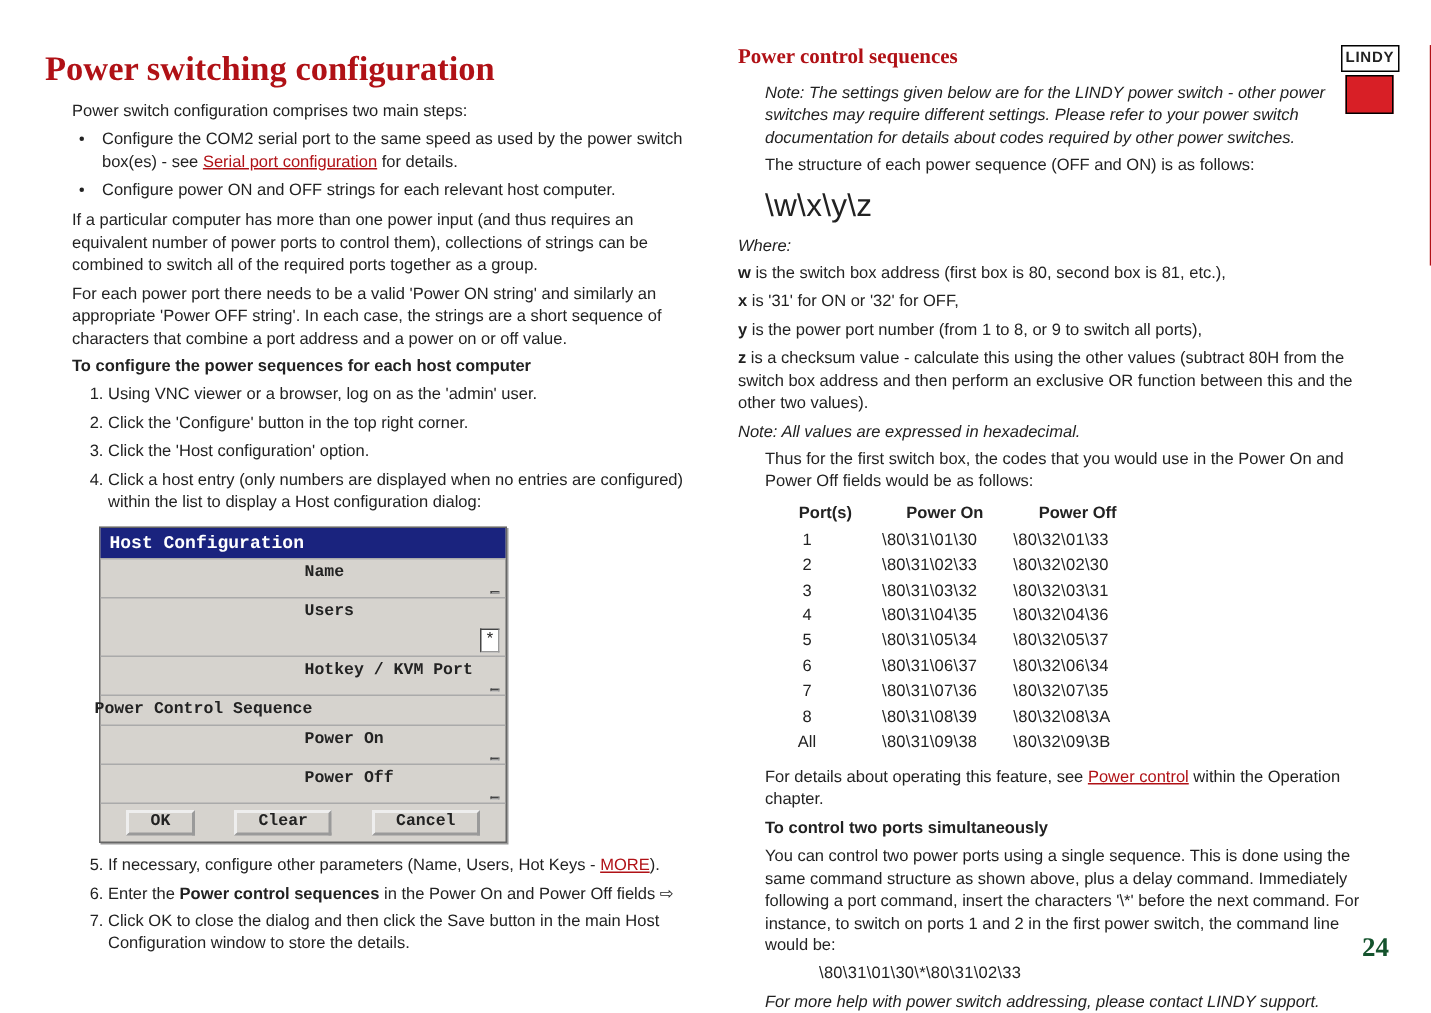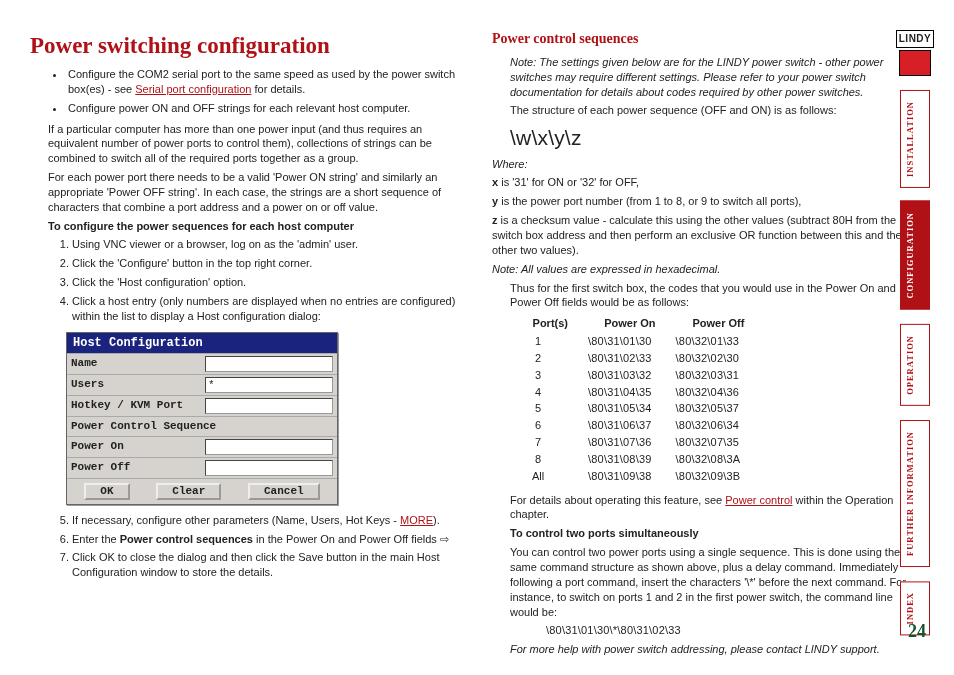--- a/index.html
+++ b/index.html
@@ -70,22 +70,23 @@
   .dlg .titlebar {
     background: #1a237e;
     color: #fff;
     font-family: "Courier New", monospace;
     font-weight: bold;
     padding: 2px 6px;
     font-size: 12px;
   }
   .dlg .row {
     display: flex;
-    align-items: flex-start;
+    align-items: flex-end;
     border-top: 1px solid #aaa;
+    flex-direction: column;
   }
   .dlg .row .lbl {
     width: 130px;
     font-family: "Courier New", monospace;
     font-weight: bold;
     padding: 2px 4px;
     font-size: 11px;
   }
   .dlg .row .field {
     flex: 1;
@@ -130,21 +131,21 @@
   }
   table.power td.port { text-align: center; padding-right: 30px; width:40px;}
 
   
   .tabs {
     position: absolute;
     right: 18px;
     top: 30px;
     width: 42px;
     display: flex;
-    flex-direction: column;
+    flex-direction: row;
     gap: 14px;
   }
   .logo {
     width: 42px;
     text-align: center;
   }
   .logo .txt {
     font-family: Arial, sans-serif;
     font-weight: bold;
     font-size: 10px;
@@ -192,20 +193,21 @@
   .cmdline { margin-left: 36px; }
 </style>
 </head>
 <body>
 
 <div class="page">
 
   <div class="col">
     <h1>Power switching configuration</h1>
     <div class="indent">
+      <p>Power switch configuration comprises two main steps:</p>
       <ul class="bullets">
         <li>
           <span>Configure the COM2 serial port to the same speed as used by the power switch box(es) - see </span><a class="link">Serial port configuration</a><span> for details.</span>
         </li>
         <li>Configure power ON and OFF strings for each relevant host computer.</li>
       </ul>
       <p>If a particular computer has more than one power input (and thus requires an equivalent number of power ports to control them), collections of strings can be combined to switch all of the required ports together as a group.</p>
       <p>For each power port there needs to be a valid 'Power ON string' and similarly an appropriate 'Power OFF string'. In each case, the strings are a short sequence of characters that combine a port address and a power on or off value.</p>
 
       <p class="bold">To configure the power sequences for each host computer</p>
@@ -262,20 +264,21 @@
 
   <div class="col">
     <h2>Power control sequences</h2>
     <div class="indent">
       <p class="italic">Note: The settings given below are for the LINDY power switch - other power switches may require different settings. Please refer to your power switch documentation for details about codes required by other power switches.</p>
       <p>The structure of each power sequence (OFF and ON) is as follows:</p>
     </div>
     <div class="seq mono">\w\x\y\z</div>
     <div class="where">
       <p class="italic">Where:</p>
+      <p><span class="bold">w</span><span> is the switch box address (first box is 80, second box is 81, etc.),</span></p>
       <p><span class="bold">x</span><span> is '31' for ON or '32' for OFF,</span></p>
       <p><span class="bold">y</span><span> is the power port number (from 1 to 8, or 9 to switch all ports),</span></p>
       <p><span class="bold">z</span><span> is a checksum value - calculate this using the other values (subtract 80H from the switch box address and then perform an exclusive OR function between this and the other two values).</span></p>
       <p class="italic">Note: All values are expressed in hexadecimal.</p>
     </div>
     <div class="indent">
       <p>Thus for the first switch box, the codes that you would use in the Power On and Power Off fields would be as follows:</p>
     </div>
 
     <table class="power">

